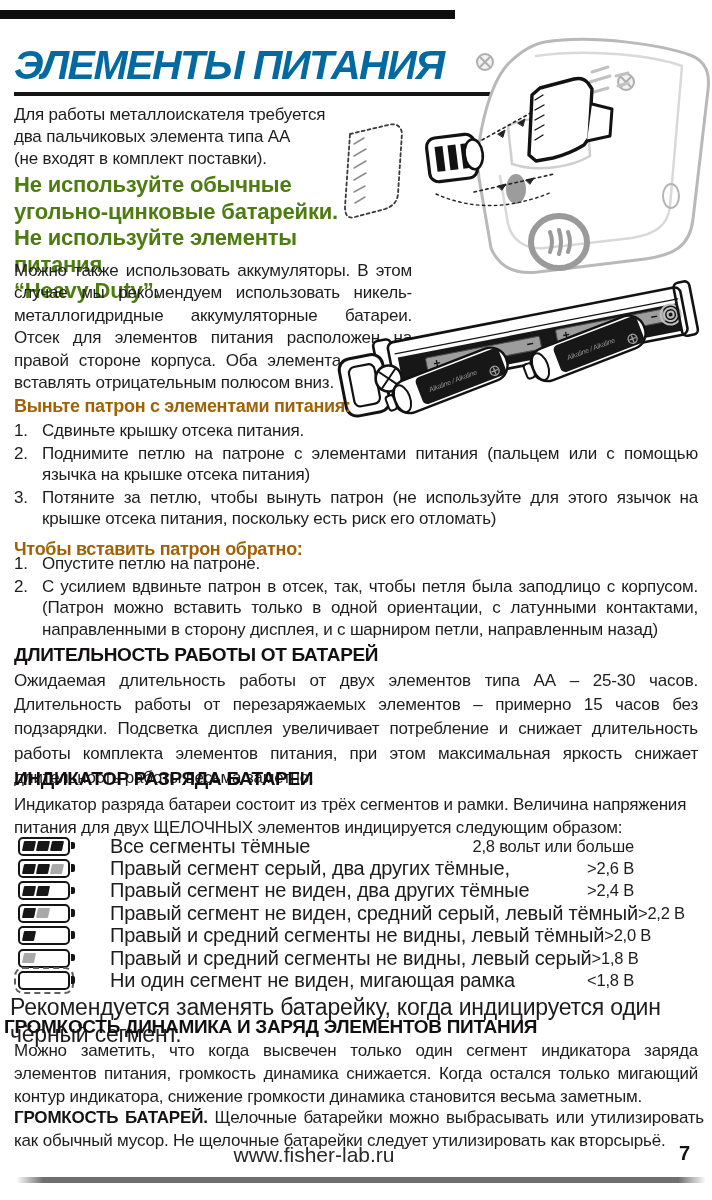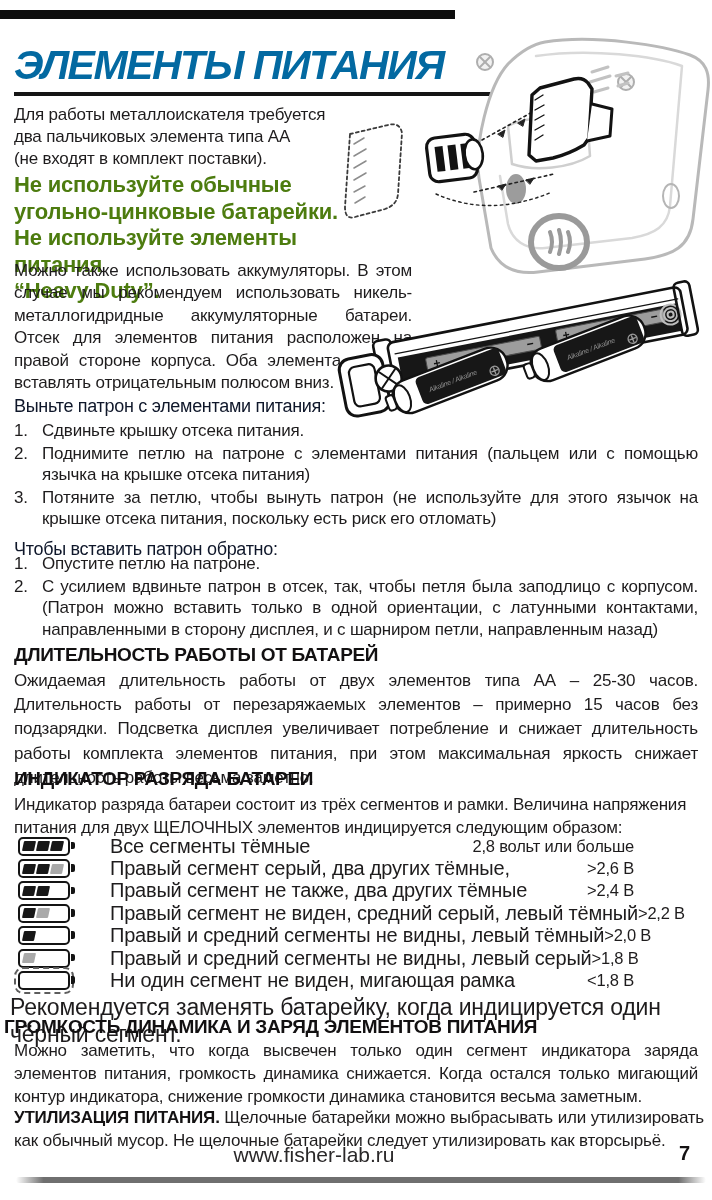--- a/index.html
+++ b/index.html
@@ -16,21 +16,21 @@
   #title{left:14px;top:42px;font-size:41px;font-weight:bold;font-style:italic;
          letter-spacing:-1.5px;color:#0369a1;white-space:nowrap;}
   #title-rule{left:14px;top:92px;width:684px;height:4px;background:#151515;}
 
   
   #intro{left:14px;top:104px;width:330px;font-size:17px;line-height:22px;white-space:pre-line;}
   #warning{left:14px;top:172px;width:340px;font-size:22px;line-height:26.5px;font-weight:bold;
            color:#4d7c0f;white-space:pre-line;}
   #accum{left:14px;top:260px;width:398px;font-size:17px;line-height:22.4px;text-align:justify;}
 
-  .h3{font-size:18px;font-weight:normal;color:#0f172a;letter-spacing:-0.3px;}
+  .h3{font-size:18px;font-weight:bold;color:#a16207;letter-spacing:-0.3px;}
   #h3-remove{left:14px;top:396px;}
   #h3-insert{left:14px;top:539px;}
 
   .olist{left:14px;width:684px;font-size:17px;line-height:21.6px;}
   #ol-remove{top:420px;}
   #ol-insert{top:553px;}
   .list-item{display:flex;margin-bottom:1px;}
   .list-item .num{width:28px;flex:0 0 28px;}
   .list-item .txt{flex:1;text-align:justify;}
 
@@ -259,21 +259,21 @@
         </div>
         <div class="batt-label">Правый сегмент серый, два других тёмные,</div>
         <div class="batt-volt">&gt;2,6 В</div>
       </div>
       <div class="batt-row">
         <div class="batt-icon">
           <span class="seg dark"></span>
           <span class="seg dark"></span>
           <span class="seg empty"></span>
         </div>
-        <div class="batt-label">Правый сегмент не также, два других тёмные</div>
+        <div class="batt-label">Правый сегмент не виден, два других тёмные</div>
         <div class="batt-volt">&gt;2,4 В</div>
       </div>
       <div class="batt-row">
         <div class="batt-icon">
           <span class="seg dark"></span>
           <span class="seg gray"></span>
           <span class="seg empty"></span>
         </div>
         <div class="batt-label">Правый сегмент не виден, средний серый, левый тёмный</div>
         <div class="batt-volt">&gt;2,2 В</div>
@@ -305,19 +305,19 @@
         <div class="batt-label">Ни один сегмент не виден, мигающая рамка</div>
         <div class="batt-volt">&lt;1,8 В</div>
       </div>
     </div>
 
   <div class="abs" id="p-note">Рекомендуется заменять батарейку, когда индицируется один чёрный сегмент.</div>
 
   <div class="abs h2" id="h2-vol">ГРОМКОСТЬ ДИНАМИКА И ЗАРЯД ЭЛЕМЕНТОВ ПИТАНИЯ</div>
   <div class="abs para" id="p-vol">Можно заметить, что когда высвечен только один сегмент индикатора заряда элементов питания, громкость динамика снижается. Когда остался только мигающий контур индикатора, снижение громкости динамика становится весьма заметным.</div>
 
-  <div class="abs" id="p-disposal"><b>УТИЛИЗАЦИЯ ПИТАНИЯ.</b><span> Щелочные батарейки можно выбрасывать или утилизировать как обычный мусор. Не щелочные батарейки следует утилизировать как вторсырьё.</span></div>
+  <div class="abs" id="p-disposal"><b>ГРОМКОСТЬ БАТАРЕЙ.</b><span> Щелочные батарейки можно выбрасывать или утилизировать как обычный мусор. Не щелочные батарейки следует утилизировать как вторсырьё.</span></div>
 
   <div class="abs" id="footer-url">www.fisher-lab.ru</div>
   <div class="abs" id="page-num">7</div>
 
   <div class="abs" id="bottom-bar"></div>
 </div>
 
 </body></html>

